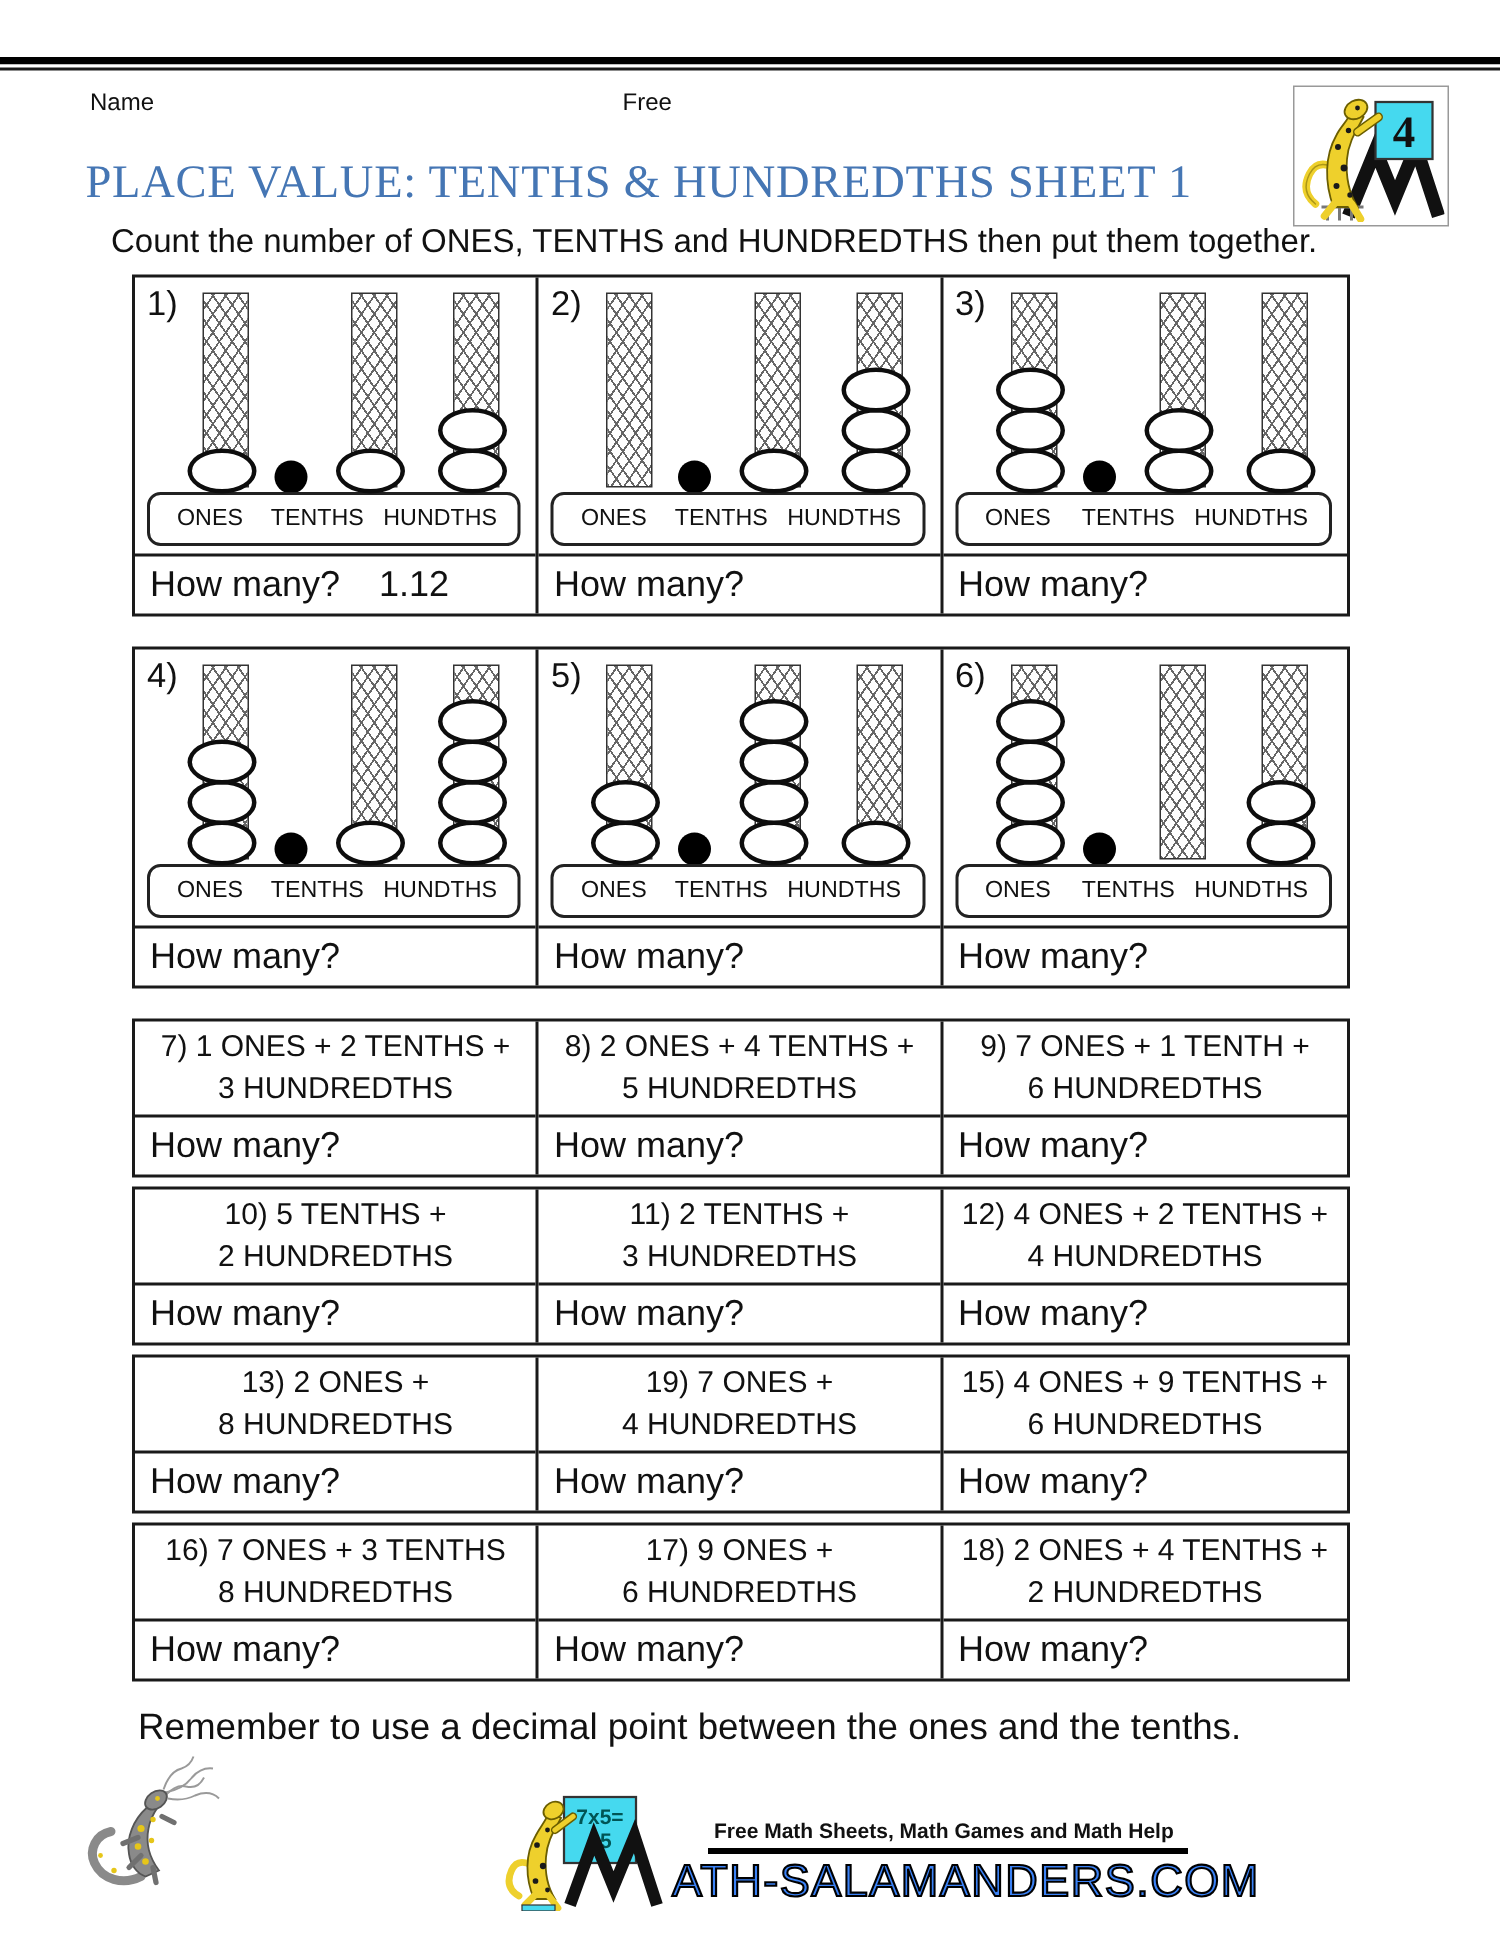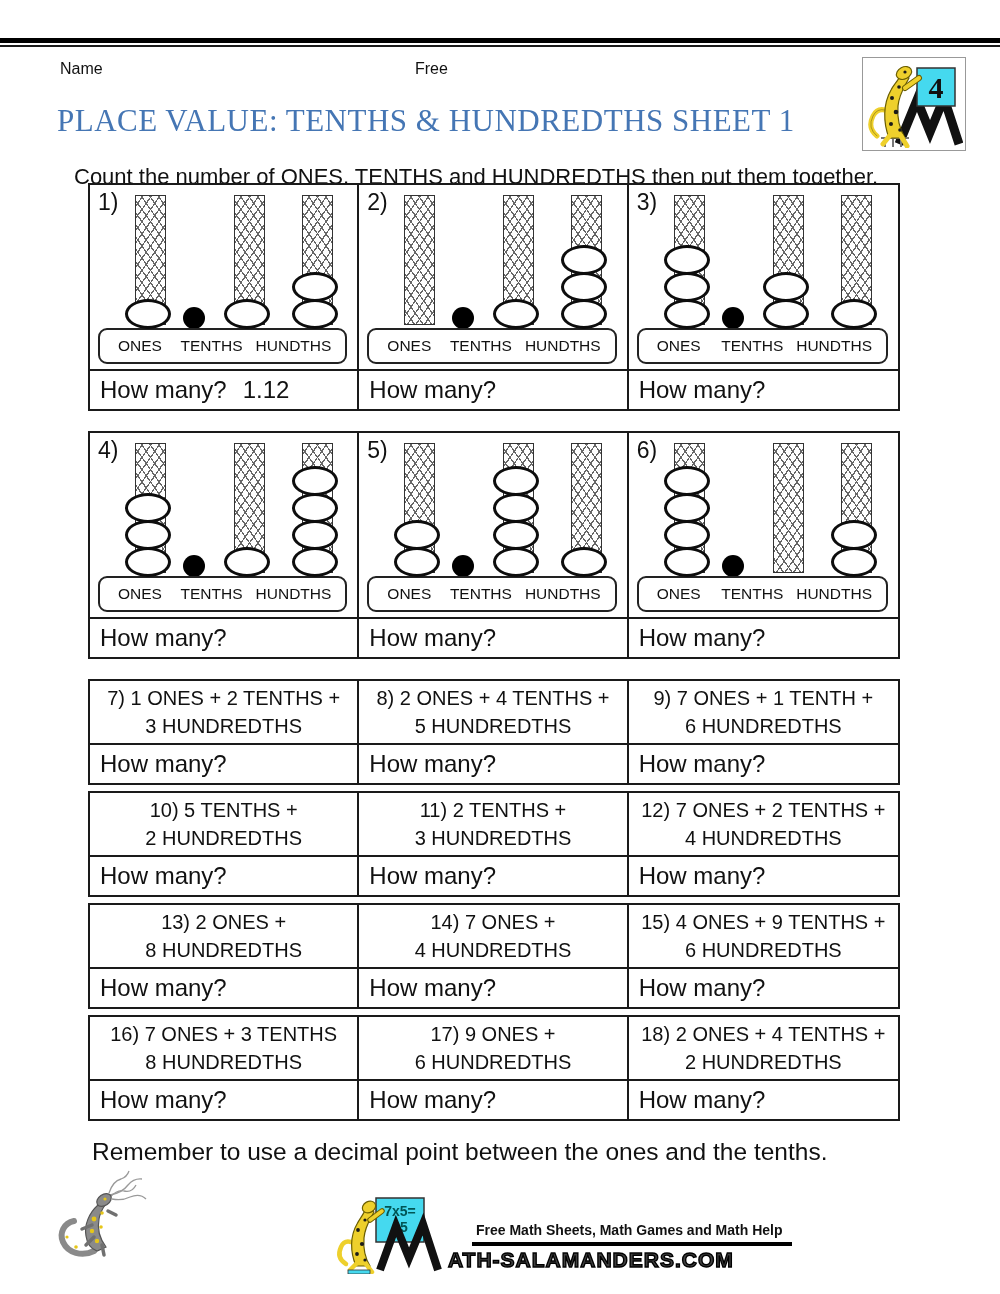--- a/index.html
+++ b/index.html
@@ -17,21 +17,21 @@
   .date-label{position:absolute;left:415px;top:60px;font-size:16px;}
 
   .logo-box{position:absolute;left:862px;top:57px;width:102px;height:92px;
     border:1px solid #999;background:#fff;display:flex;align-items:center;justify-content:center;}
 
   .page-title{
     position:absolute;left:57px;top:103px;width:820px;
     font-family:"Liberation Serif", serif;font-size:31px;letter-spacing:.5px;
     color:#4576b4;white-space:nowrap;
   }
-  .instruction{position:absolute;left:74px;top:164px;font-size:22px;white-space:nowrap;}
+  .instruction{position:absolute;left:74px;top:148px;font-size:22px;white-space:nowrap;}
 
   #content{position:absolute;left:88px;top:183px;width:812px;}
 
   .sheet-table{
     border:2px solid #1a1a1a;display:grid;grid-template-columns:1fr 1fr 1fr;background:#fff;
   }
   .pic-table{margin-bottom:20px;}
   .txt-table{margin-bottom:6px;}
   .cell{border-right:2px solid #1a1a1a;min-width:0;}
   .cell:nth-child(3){border-right:none;}
@@ -53,35 +53,35 @@
   .labels{
     position:absolute;left:8px;right:10px;bottom:5px;height:32px;border:2px solid #222;
     border-radius:9px;display:flex;align-items:center;font-size:15.5px;
     padding:0 14px 0 18px;background:#fff;
   }
   .labels .lt{margin-left:auto;}
   .labels .lh{margin-left:13px;}
 
   .hm{border-top:2px solid #1a1a1a;height:38px;display:flex;align-items:center;
       padding-left:10px;font-size:24px;}
-  .hm .ans{margin-left:16px;}
+  .hm .ans{margin-left:26px;}
 
   .tp{height:62px;display:flex;flex-direction:column;justify-content:center;align-items:center;
       font-size:20px;line-height:1.42;text-align:center;}
 
   .note{position:absolute;left:92px;top:1138px;font-size:24.5px;white-space:nowrap;}
 
   .gecko{position:absolute;left:52px;top:1163px;}
   .flogo{position:absolute;left:332px;top:1196px;display:flex;align-items:flex-end;}
   .flogo .right{margin-left:-16px;padding-bottom:2px;}
   .tagline{font-size:14px;font-weight:bold;white-space:nowrap;padding-left:28px;}
   .rule{height:4px;background:#000;margin:4px 0 2px 24px;width:320px;}
   .site{
-    font-size:21px;font-weight:bold;letter-spacing:1px;white-space:nowrap;
-    color:#404040;-webkit-text-stroke:1.4px #000;
+    font-size:30px;font-weight:normal;letter-spacing:1px;white-space:nowrap;
+    color:#3b82f6;-webkit-text-stroke:1.4px #000;
   }
 </style>
 </head>
 <body>
 
 <div class="topbar">
   <div class="b1"></div>
     <div class="b2"></div>
     <div class="b3"></div>
 </div>
@@ -313,41 +313,41 @@
         <div class="tp">
           <div>11) 2 TENTHS +</div>
           <div>3 HUNDREDTHS</div>
         </div>
         <div class="hm">
           <span>How many?</span>
         </div>
       </div>
       <div class="cell">
         <div class="tp">
-          <div>12) 7 ONES + 2 TENTHS +</div>
+          <div>12) 4 ONES + 2 TENTHS +</div>
           <div>4 HUNDREDTHS</div>
         </div>
         <div class="hm">
           <span>How many?</span>
         </div>
       </div>
     </div>
     <div class="sheet-table txt-table">
       <div class="cell">
         <div class="tp">
           <div>13) 2 ONES +</div>
           <div>8 HUNDREDTHS</div>
         </div>
         <div class="hm">
           <span>How many?</span>
         </div>
       </div>
       <div class="cell">
         <div class="tp">
-          <div>14) 7 ONES +</div>
+          <div>19) 7 ONES +</div>
           <div>4 HUNDREDTHS</div>
         </div>
         <div class="hm">
           <span>How many?</span>
         </div>
       </div>
       <div class="cell">
         <div class="tp">
           <div>15) 4 ONES + 9 TENTHS +</div>
           <div>6 HUNDREDTHS</div>

